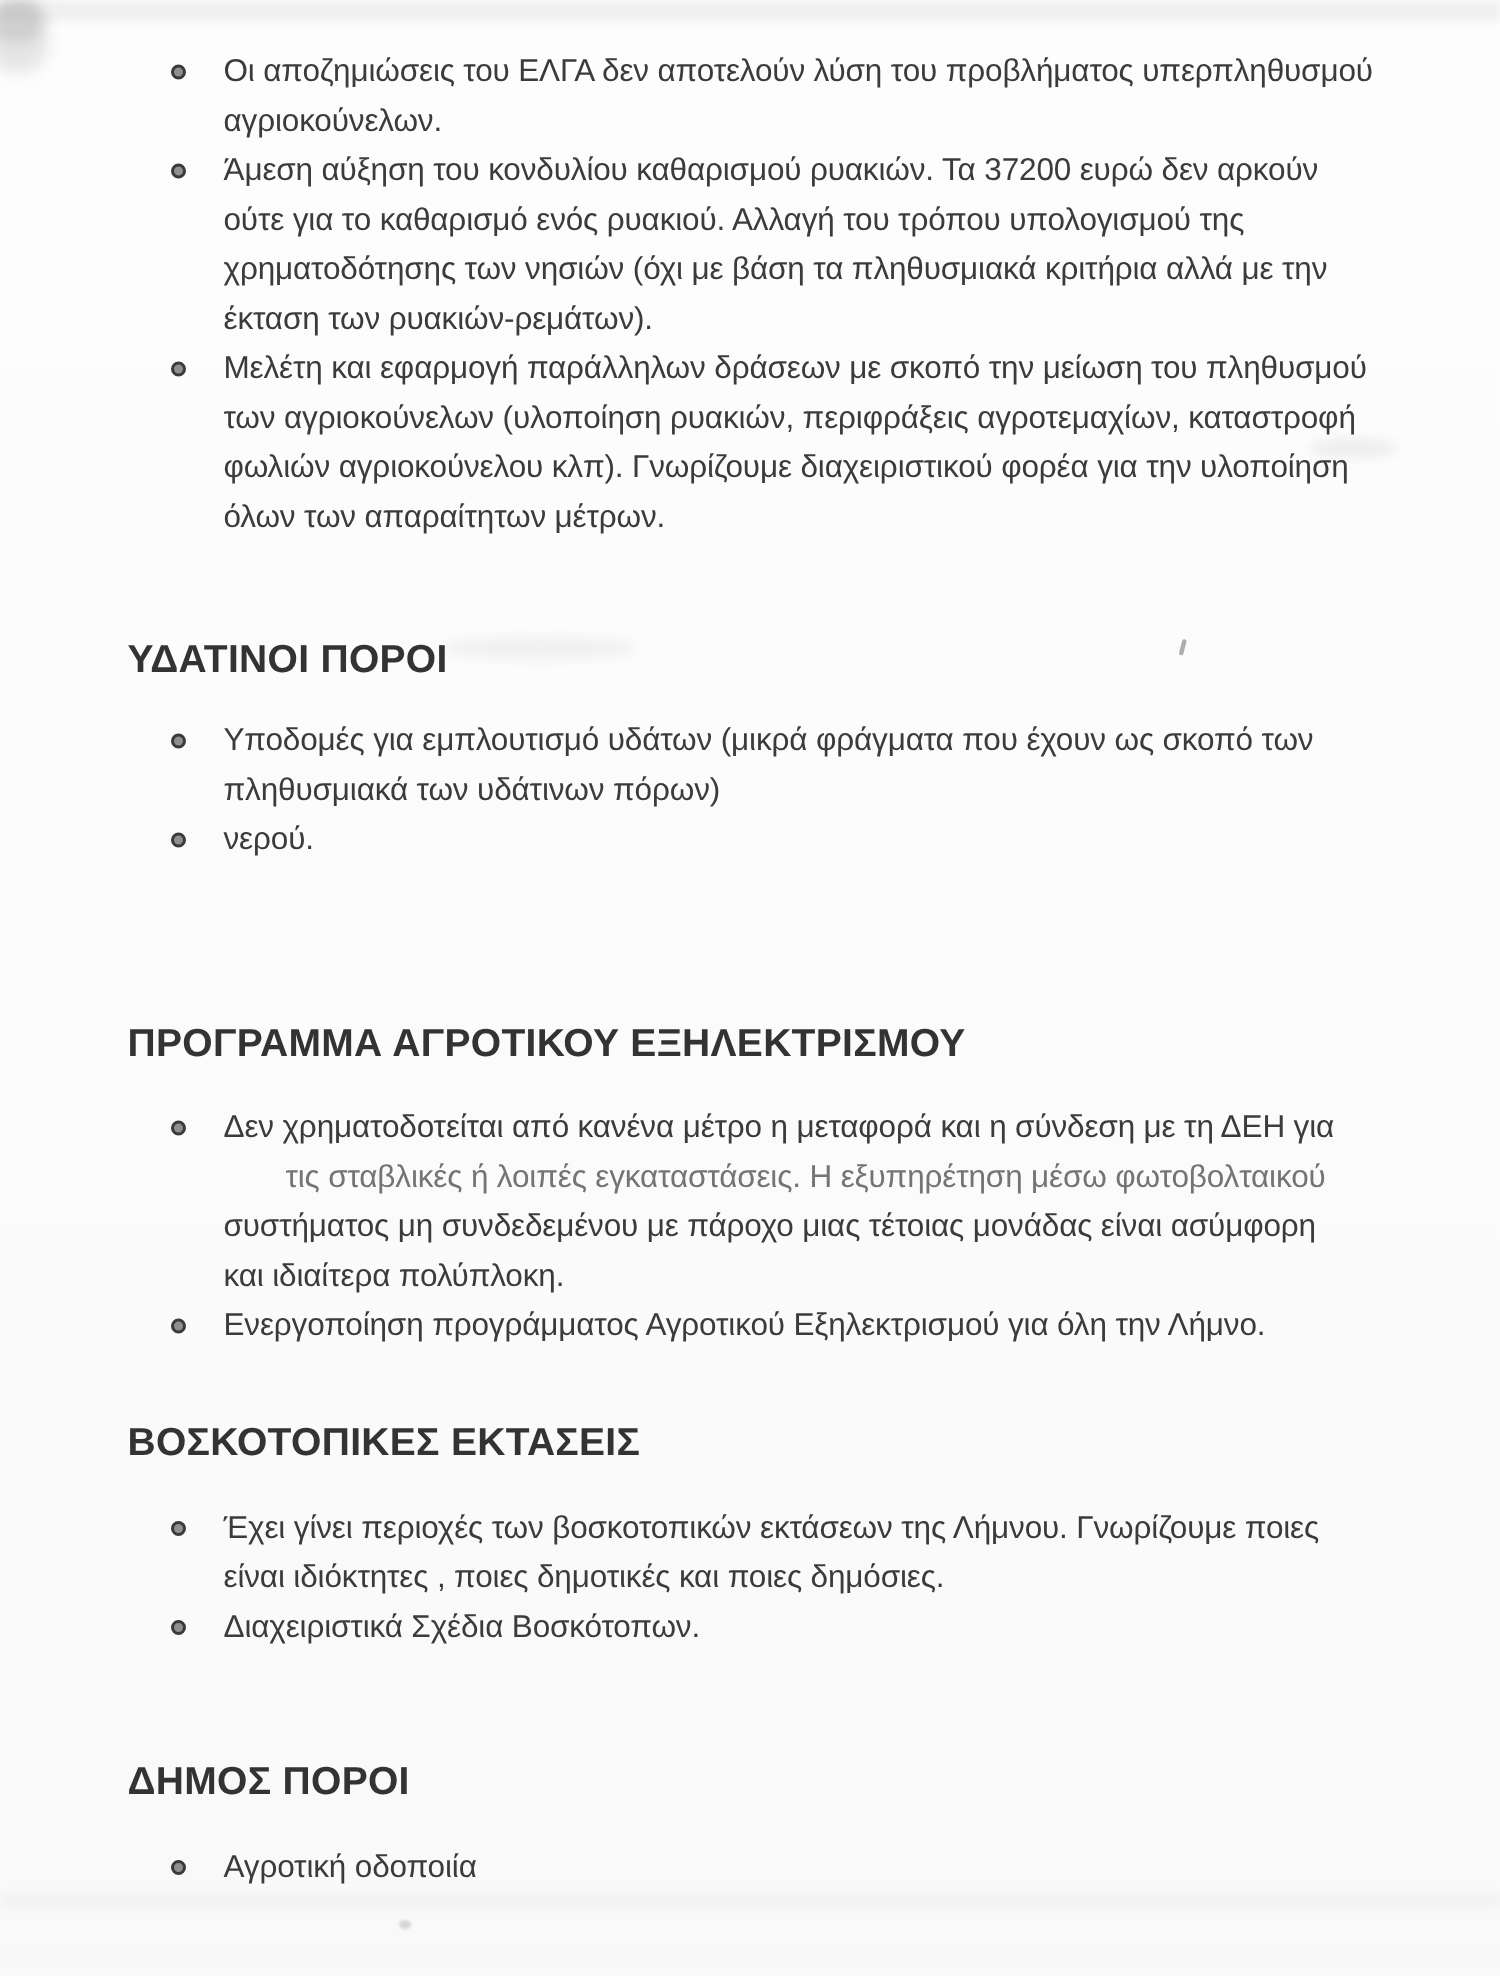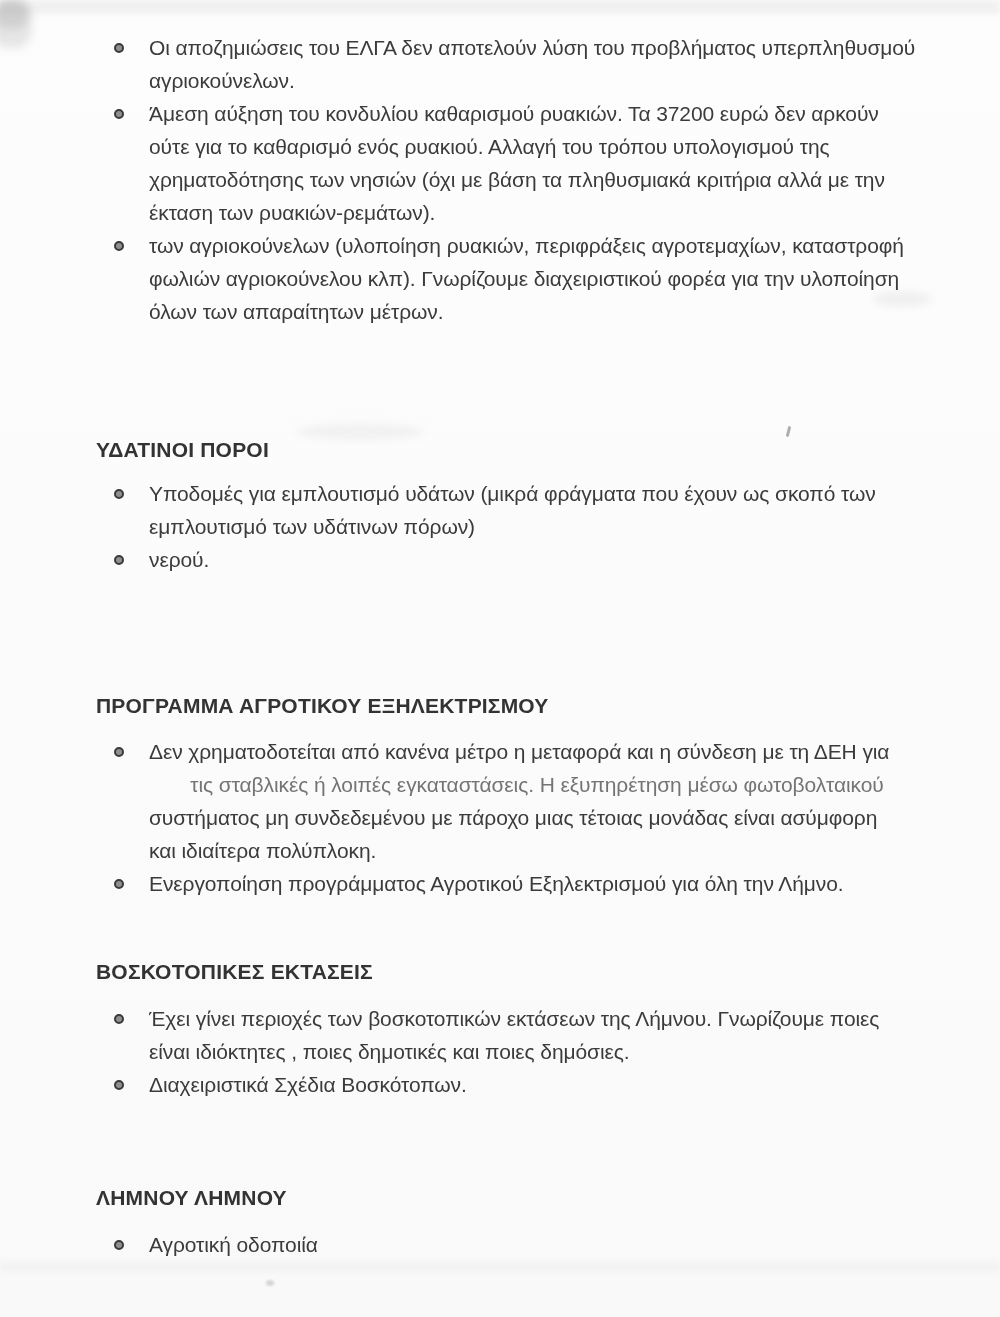--- a/index.html
+++ b/index.html
@@ -45,22 +45,22 @@
     left: 787px; top: 426px; width: 3px; height: 11px;
     background: rgba(110,110,110,0.55); transform: rotate(14deg); border-radius: 2px;
   }
   .speck-bottom {
     left: 266px; top: 1280px; width: 8px; height: 6px;
     background: rgba(150,150,150,0.35); filter: blur(1px); border-radius: 50%;
   }
 
   .section { position: absolute; left: 85px; width: 840px; }
   h2.heading {
-    margin: 11px; padding: 0;
-    font-size: 21px; line-height: 30px; font-weight: bold;
+    margin: 0; padding: 0;
+    font-size: 26px; line-height: 30px; font-weight: bold;
     color: #333333; letter-spacing: 0.2px;
   }
   ul.bullets { margin: 0; padding: 0; list-style: none; }
   li.bullet-item { position: relative; padding-left: 64px; }
   .dot {
     position: absolute; left: 29px; top: 12px;
     width: 10px; height: 10px; box-sizing: border-box;
     border: 2.5px solid #3a3a3a; background: #8f8f8f;
     border-radius: 50%;
   }
@@ -104,36 +104,37 @@
       </li>
       <li class="bullet-item">
         <span class="dot"></span>
         <div class="line">Άμεση αύξηση του κονδυλίου καθαρισμού ρυακιών. Τα 37200 ευρώ δεν αρκούν</div>
         <div class="line">ούτε για το καθαρισμό ενός ρυακιού. Αλλαγή του τρόπου υπολογισμού της</div>
         <div class="line">χρηματοδότησης των νησιών (όχι με βάση τα πληθυσμιακά κριτήρια αλλά με την</div>
         <div class="line">έκταση των ρυακιών-ρεμάτων).</div>
       </li>
       <li class="bullet-item">
         <span class="dot"></span>
+        <div class="line">Μελέτη και εφαρμογή παράλληλων δράσεων με σκοπό την μείωση του πληθυσμού</div>
         <div class="line">των αγριοκούνελων (υλοποίηση ρυακιών, περιφράξεις αγροτεμαχίων, καταστροφή</div>
         <div class="line">φωλιών αγριοκούνελου κλπ). Γνωρίζουμε διαχειριστικού φορέα για την υλοποίηση</div>
         <div class="line">όλων των απαραίτητων μέτρων.</div>
       </li>
     </ul>
   </div>
 
   <div class="section" id="sec1-heading">
     <h2 class="heading">ΥΔΑΤΙΝΟΙ ΠΟΡΟΙ</h2>
   </div>
   <div class="section" id="sec1-bullets">
     <ul class="bullets">
       <li class="bullet-item">
         <span class="dot"></span>
         <div class="line">Υποδομές για εμπλουτισμό υδάτων (μικρά φράγματα που έχουν ως σκοπό των</div>
-        <div class="line">εμπλουτισμό των υδάτινων πόρων)</div>
+        <div class="line">πληθυσμιακά των υδάτινων πόρων)</div>
       </li>
       <li class="bullet-item">
         <span class="dot"></span>
         <div class="line">νερού.</div>
       </li>
     </ul>
   </div>
 
   <div class="section" id="sec2-heading">
     <h2 class="heading">ΠΡΟΓΡΑΜΜΑ ΑΓΡΟΤΙΚΟΥ ΕΞΗΛΕΚΤΡΙΣΜΟΥ</h2>
@@ -165,21 +166,21 @@
         <div class="line">είναι ιδιόκτητες , ποιες δημοτικές και ποιες δημόσιες.</div>
       </li>
       <li class="bullet-item">
         <span class="dot"></span>
         <div class="line">Διαχειριστικά Σχέδια Βοσκότοπων.</div>
       </li>
     </ul>
   </div>
 
   <div class="section" id="sec4-heading">
-    <h2 class="heading">ΛΗΜΝΟΥ ΛΗΜΝΟΥ</h2>
+    <h2 class="heading">ΔΗΜΟΣ ΠΟΡΟΙ</h2>
   </div>
   <div class="section" id="sec4-bullets">
     <ul class="bullets">
       <li class="bullet-item">
         <span class="dot"></span>
         <div class="line">Αγροτική οδοποιία</div>
       </li>
     </ul>
   </div>
 

